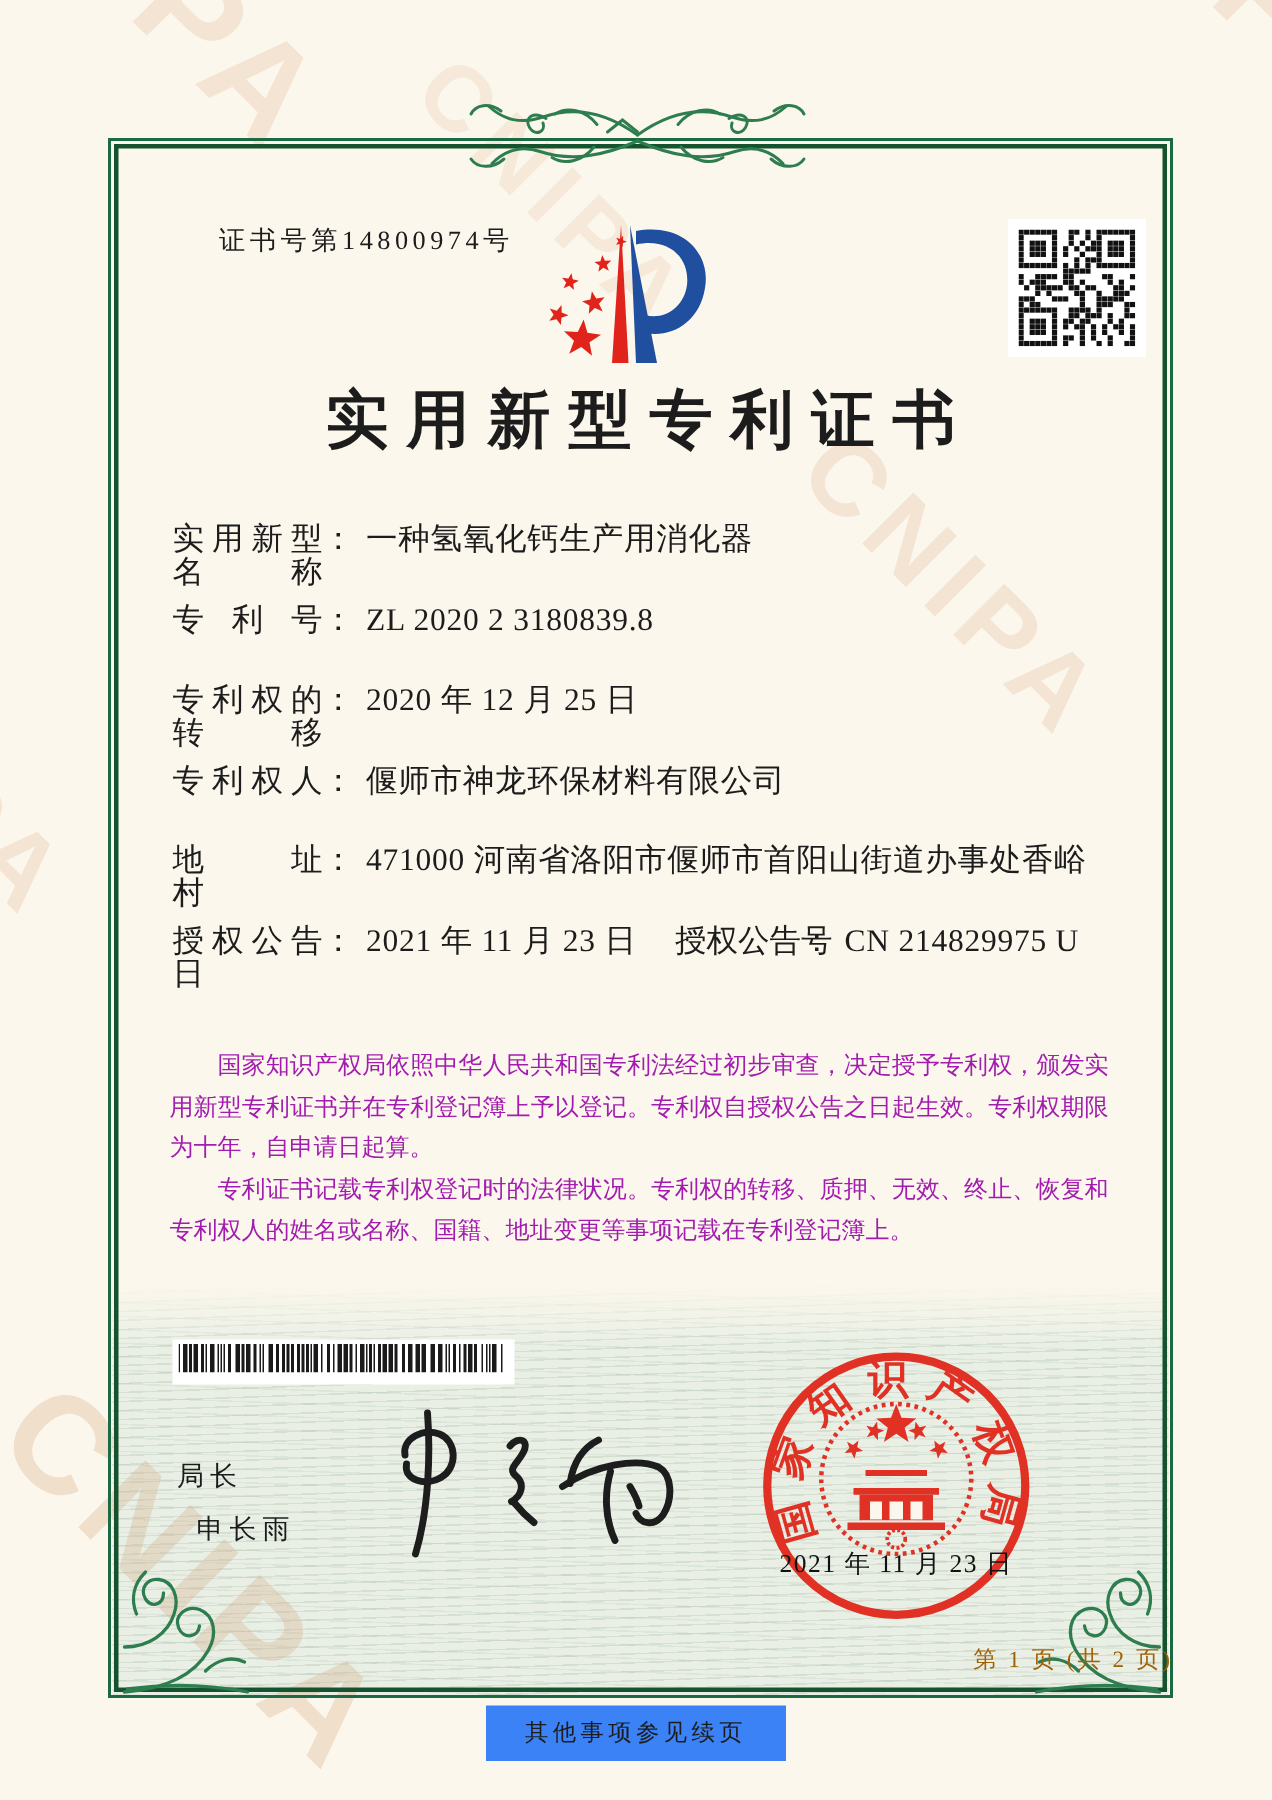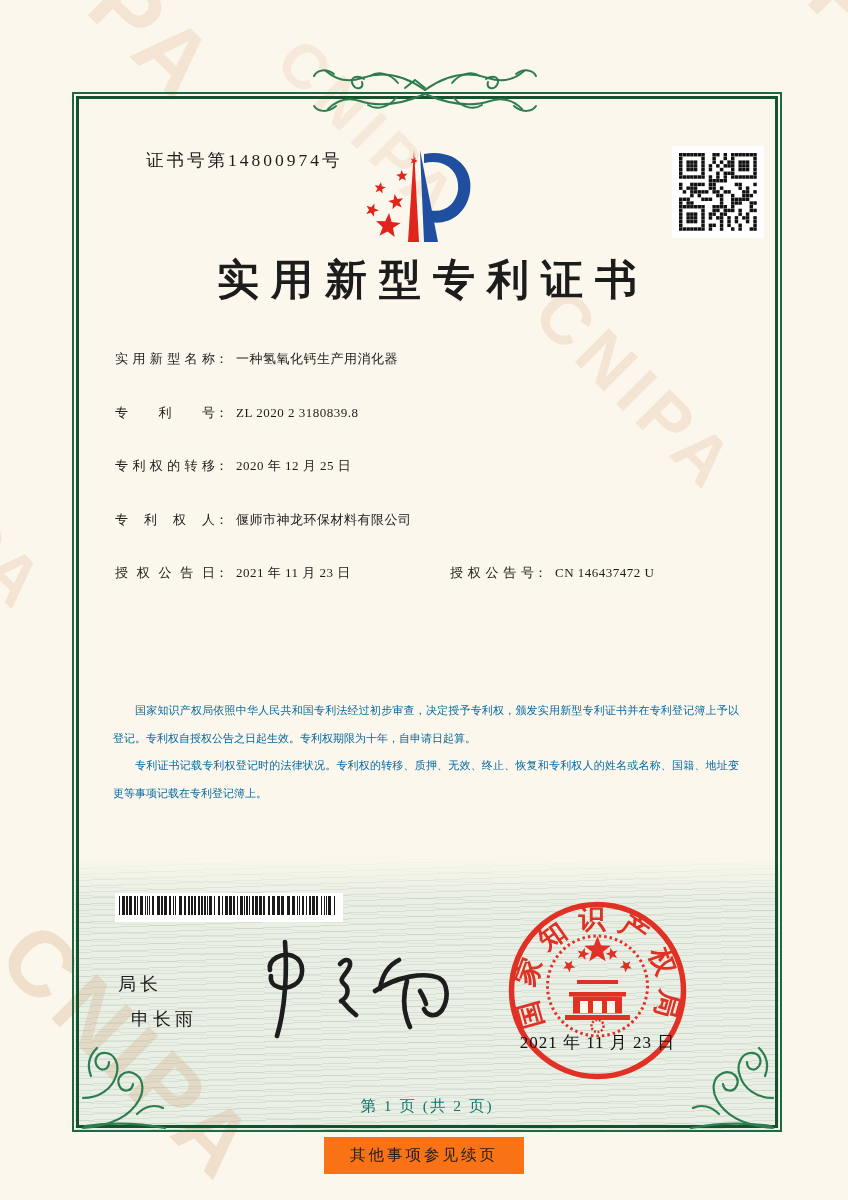--- a/index.html
+++ b/index.html
@@ -50,48 +50,48 @@
   
   .cert-no{position:absolute;z-index:5;left:114px;top:148px;font-size:17.5px;letter-spacing:3px;margin-left:32px;}
   .logo{position:absolute;z-index:5;left:358px;top:146px;}
   .qr-box{position:absolute;z-index:5;left:672px;top:146px;width:92px;height:92px;background:#fff;
           display:flex;align-items:center;justify-content:center;}
   .title{
     position:absolute;z-index:5;left:72px;top:252px;width:710px;text-align:center;
     font-size:42px;font-weight:700;letter-spacing:12px;padding-left:12px;box-sizing:border-box;
   }
   
-  .fields{position:absolute;z-index:5;left:115px;top:346px;width:620px;font-size:13px;}
+  .fields{position:absolute;z-index:5;left:115px;top:346px;width:620px;font-size:21px;}
   .frow{position:relative;height:51.5px;line-height:22px;padding-top:2px;}
   .flabel{display:inline-block;width:100px;text-align:justify;text-align-last:justify;vertical-align:top;}
   .fcolon{display:inline-block;margin-right:8px;}
   .fvalue{letter-spacing:0.5px;}
   .second{position:absolute;left:335px;top:2px;white-space:nowrap;}
   .second .flabel{width:84px;}
   
   .bodytext{
     position:absolute;z-index:5;left:113px;top:697px;width:626px;
-    font-size:11px;line-height:27.5px;text-align:justify;color:#0369a1;
+    font-size:16px;line-height:27.5px;text-align:justify;color:#a21caf;
   }
   .bodytext p{margin:0;text-indent:2em;}
   
   .barcode-box{position:absolute;z-index:5;left:115px;top:893px;background:#fff;padding:3px 4px;}
   .signer-title{position:absolute;z-index:5;left:118px;top:972px;font-size:18px;letter-spacing:4px;}
   .signer-name{position:absolute;z-index:5;left:131px;top:1007px;font-size:18px;letter-spacing:4px;}
   .signature{position:absolute;z-index:6;left:248px;top:934px;}
   .seal{position:absolute;z-index:6;left:505px;top:898px;opacity:0.96;}
   .seal-date{
     position:absolute;z-index:7;left:500px;top:1031px;width:195px;text-align:center;
     font-size:17px;letter-spacing:1px;color:#111;white-space:nowrap;
   }
-  .page-no{position:absolute;z-index:5;left:72px;top:1096px;width:710px;text-align:center;
-           font-size:15.5px;letter-spacing:2px;color:#0f766e;}
+  .page-no{position:absolute;z-index:5;left:72px;top:1096px;width:710px;text-align:right;
+           font-size:15.5px;letter-spacing:2px;color:#a16207;}
   .note-box{
     position:absolute;z-index:5;left:50%;transform:translateX(-50%);top:1137px;
-    background:#f97316;padding:8px 26px;font-size:15.5px;letter-spacing:3px;white-space:nowrap;
+    background:#3b82f6;padding:8px 26px;font-size:15.5px;letter-spacing:3px;white-space:nowrap;
   }
 </style>
 </head>
 <body>
 
 <div class="panel"></div>
 
 <div class="wm wm-tl">CNIPA</div>
 <div class="wm wm-tr">CNIPA</div>
 <div class="wm wm-c">CNIPA</div>
@@ -400,23 +400,26 @@
   <div class="frow">
     <span class="flabel">专利号</span><span class="fcolon">：</span><span class="fvalue">ZL 2020 2 3180839.8</span>
   </div>
   <div class="frow">
     <span class="flabel">专利权的转移</span><span class="fcolon">：</span><span class="fvalue">2020 年 12 月 25 日</span>
   </div>
   <div class="frow">
     <span class="flabel">专利权人</span><span class="fcolon">：</span><span class="fvalue">偃师市神龙环保材料有限公司</span>
   </div>
   <div class="frow">
+    <span class="flabel">地址</span><span class="fcolon">：</span><span class="fvalue">471000 河南省洛阳市偃师市首阳山街道办事处香峪村</span>
+  </div>
+  <div class="frow">
     <span class="flabel">授权公告日</span><span class="fcolon">：</span><span class="fvalue">2021 年 11 月 23 日</span>
     <span class="second">
-      <span class="flabel">授权公告号</span><span class="fcolon">：</span><span class="fvalue">CN 146437472 U</span>
+      <span class="flabel">授权公告号</span><span class="fcolon">：</span><span class="fvalue">CN 214829975 U</span>
     </span>
   </div>
 </div>
 
 <div class="bodytext">
   <p>国家知识产权局依照中华人民共和国专利法经过初步审查，决定授予专利权，颁发实用新型专利证书并在专利登记簿上予以登记。专利权自授权公告之日起生效。专利权期限为十年，自申请日起算。</p>
   <p>专利证书记载专利权登记时的法律状况。专利权的转移、质押、无效、终止、恢复和专利权人的姓名或名称、国籍、地址变更等事项记载在专利登记簿上。</p>
 </div>
 
 <div class="barcode-box">

